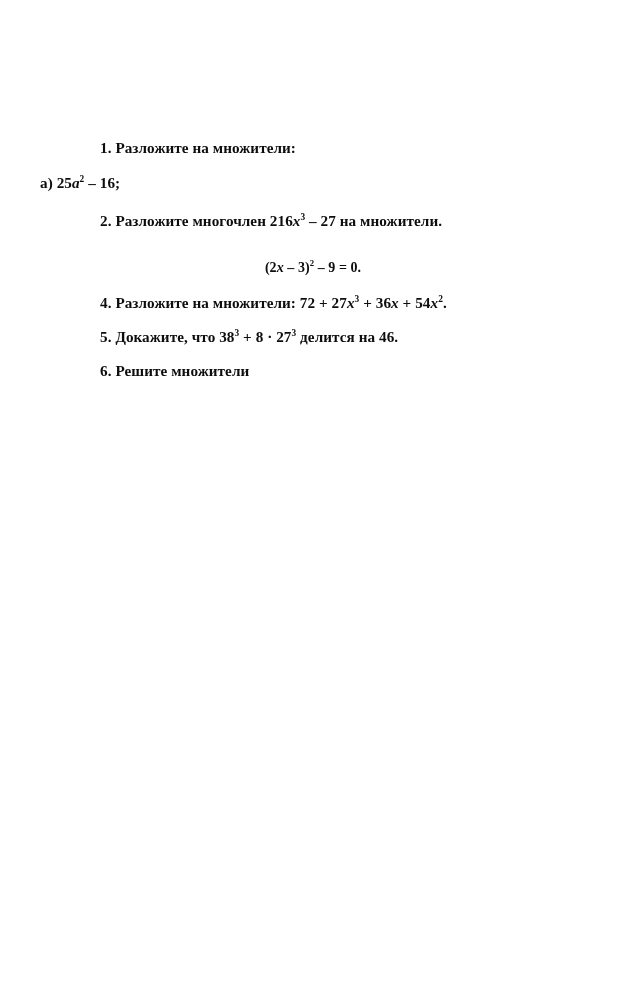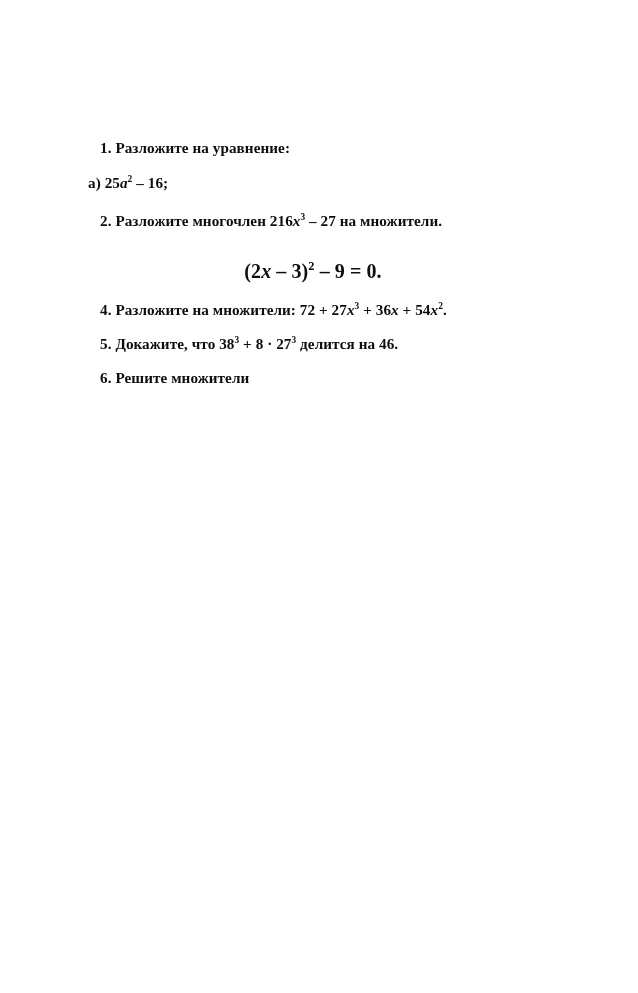--- a/index.html
+++ b/index.html
@@ -53,30 +53,30 @@
 
   
   .line {
     font-size: 15.2px;
     line-height: 1.0;
     white-space: nowrap;
     font-weight: bold;
     letter-spacing: .004em;
   }
   .line.indent   { padding-left: 100px; }
-  .line.sub      { padding-left: 88px; }
+  .line.sub      { padding-left: 40px; }
 
   .num {
     font-weight: bold;
   }
 
   
   .formula {
     text-align: center;
-    font-size: 20px;
+    font-size: 14px;
     font-weight: bold;
     white-space: nowrap;
     letter-spacing: .004em;
     padding-right: 12px;
   }
 
   
   .gap-head   { height: 20px; }
   .gap-sub    { height: 4px; }
   .gap-block  { height: 19px; }
@@ -101,21 +101,21 @@
 
 <div class="page">
 
   <div class="ghost ghost-1"></div>
   <div class="ghost ghost-2"></div>
 
   <div class="content">
 
     <div class="task">
       <div class="line indent">
-        <span class="num">1.</span><span>&nbsp;</span><span>Разложите на уравнение:</span>
+        <span class="num">1.</span><span>&nbsp;</span><span>Разложите на множители:</span>
       </div>
       <div class="gap-head"></div>
       <div class="line sub">
         <span>а)</span><span>&nbsp;</span><span>25<var class="v">a</var><sup>2</sup> – 16;</span>
       </div>
       <div class="gap-sub"></div>
     </div>
 
     <div class="gap-block"></div>
 

